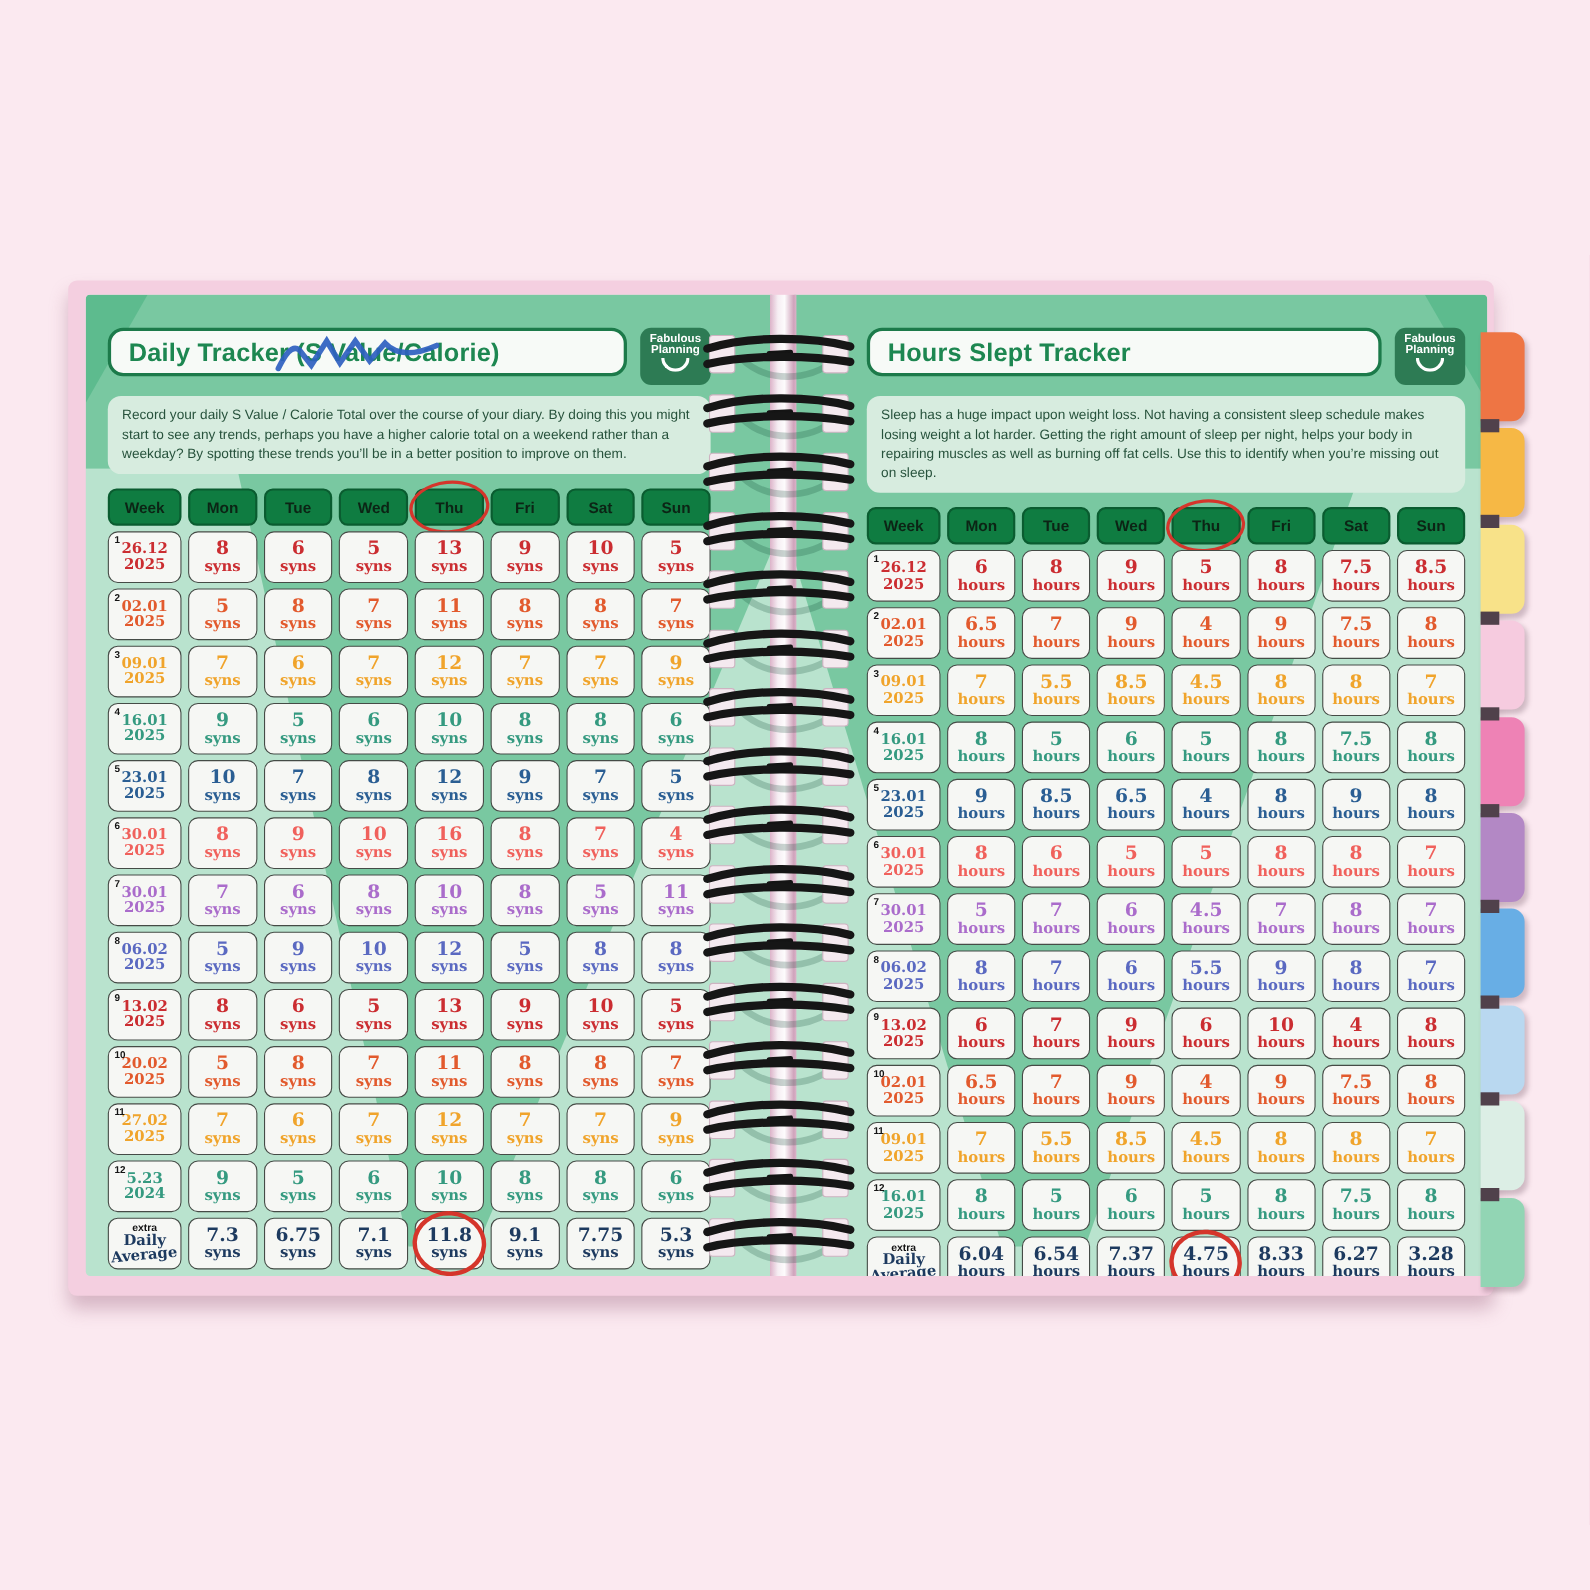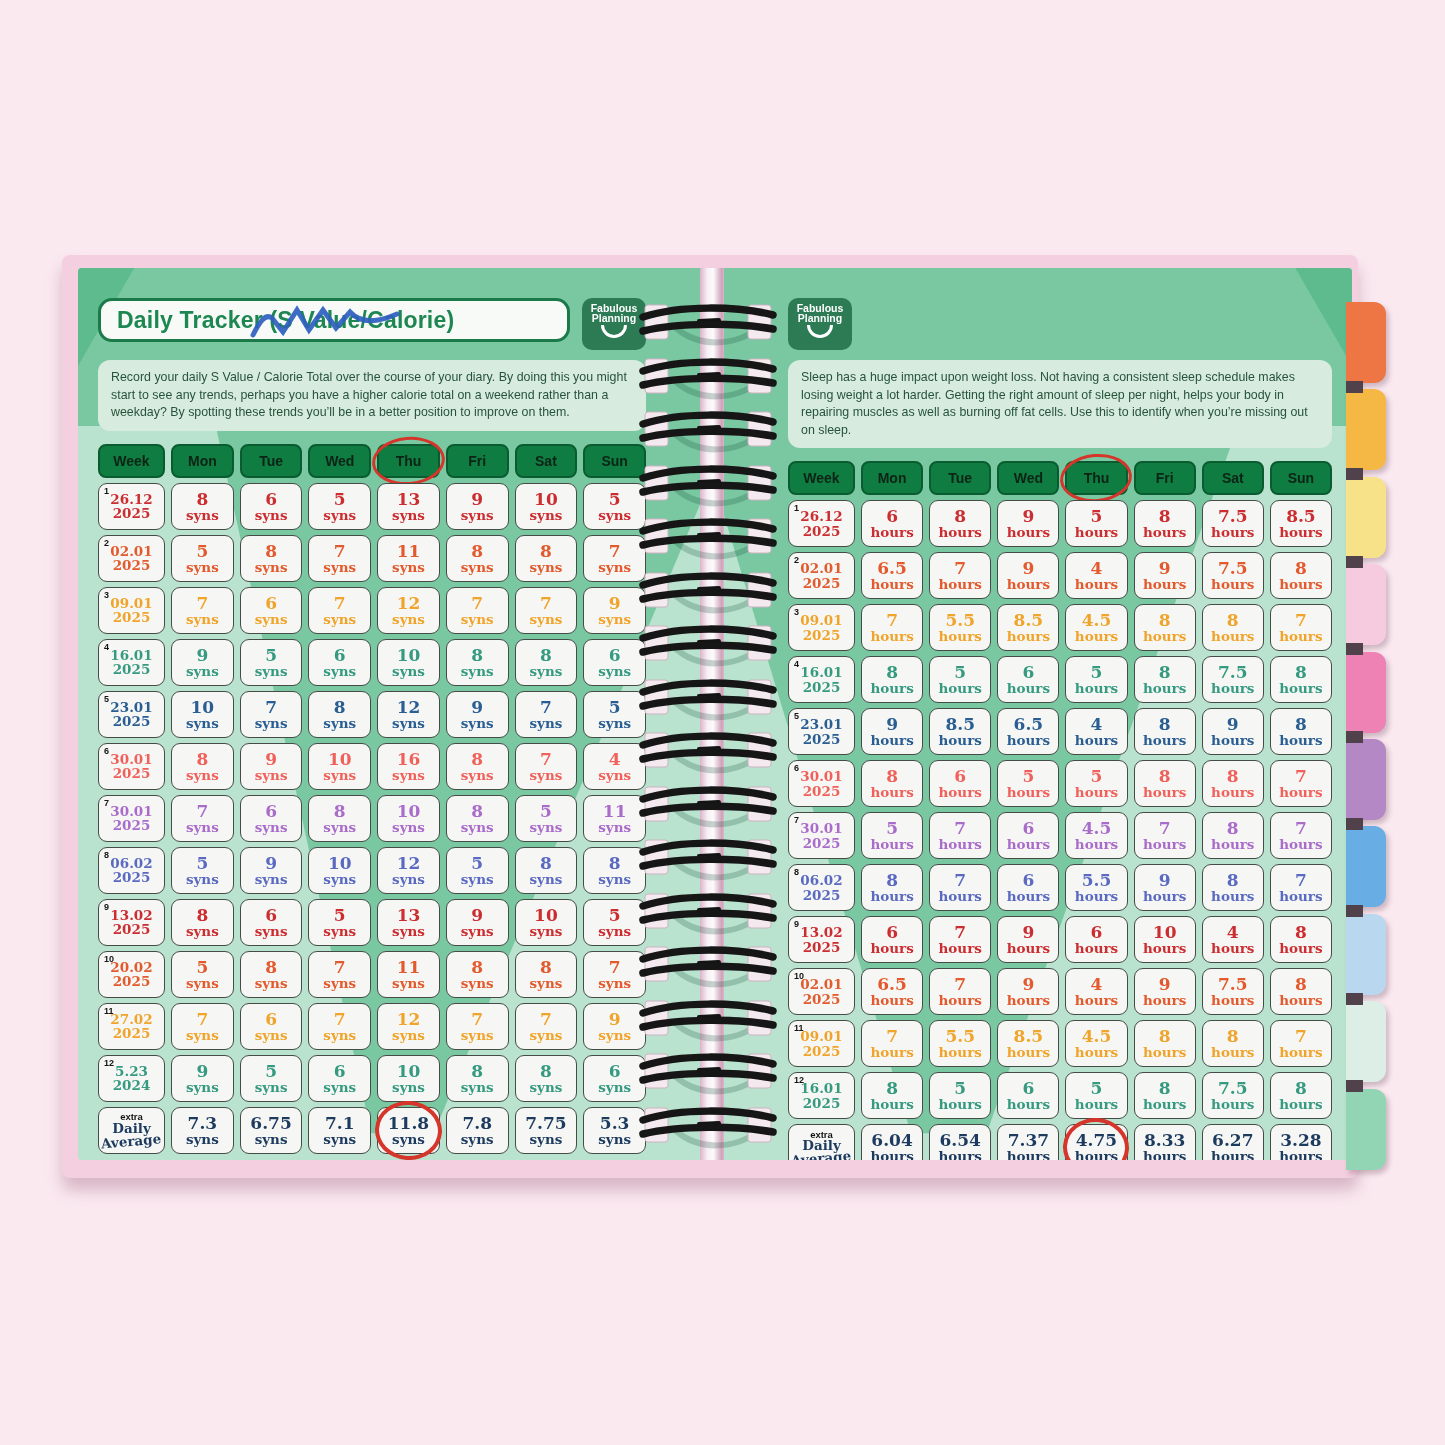--- a/index.html
+++ b/index.html
@@ -520,21 +520,21 @@
             <div class="vc avg">
               <b>7.1</b>
               <span>syns</span>
             </div>
             <div class="vc avg">
               <b>11.8</b>
               <span>syns</span>
               <i class="ring-mark avg-ring"></i>
             </div>
             <div class="vc avg">
-              <b>7.8</b>
+              <b>9.1</b>
               <span>syns</span>
             </div>
             <div class="vc avg">
               <b>7.75</b>
               <span>syns</span>
             </div>
             <div class="vc avg">
               <b>5.3</b>
               <span>syns</span>
             </div>
@@ -675,20 +675,23 @@
       </div>
 
     <section class="page page-right">
       <div class="bg">
         <div class="tri"></div>
           <div class="band"></div>
           <div class="wedge"></div>
       </div>
       <div class="page-inner">
         <div class="title-row">
+          <div class="title-box">
+            <h1>Hours Slept Tracker</h1>
+          </div>
           <div class="logo">
             <div>Fabulous</div>
             <div>Planning</div>
             <div class="logo-smile"></div>
           </div>
         </div>
         <p class="desc">Sleep has a huge impact upon weight loss. Not having a consistent sleep schedule makes losing weight a lot harder. Getting the right amount of sleep per night, helps your body in repairing muscles as well as burning off fat cells. Use this to identify when you’re missing out on sleep.</p>
         <div class="grid">
             <div class="hc">Week</div>
             <div class="hc">Mon</div>

